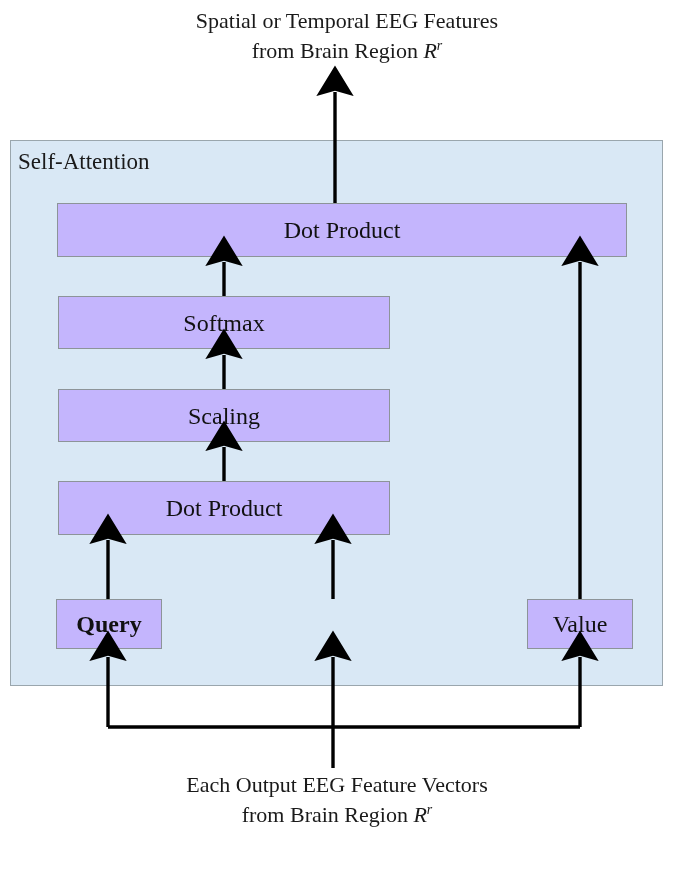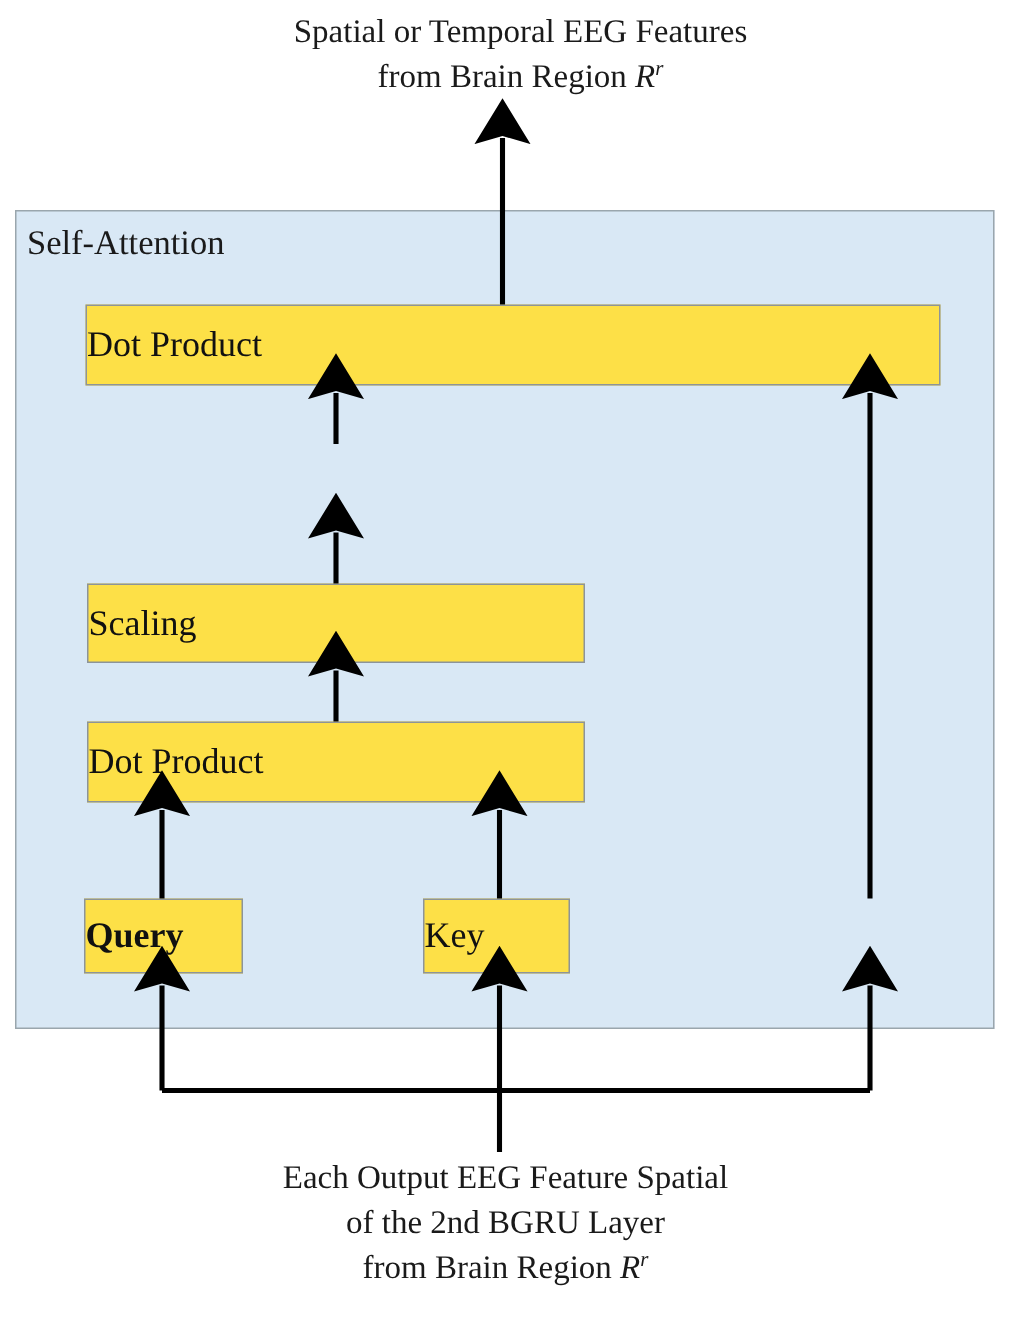--- a/index.html
+++ b/index.html
@@ -65,26 +65,26 @@
     top: 148px;
     font-size: 23px;
     line-height: 28px;
     color: #1a1a1a;
     text-align: center;
   }
 
   
   .node {
     position: absolute;
-    background: #fde047;
+    background: #c4b5fd;
     border: 1px solid #8d9499;
     box-sizing: border-box;
     display: flex;
     align-items: center;
-    justify-content: flex-start;
+    justify-content: center;
     font-size: 24px;
     line-height: 1;
     color: #111111;
   }
 
   #node-dot-top     { left: 57px;  top: 203px; width: 570px; height: 54px; }
   #node-softmax     { left: 58px;  top: 296px; width: 332px; height: 53px; }
   #node-scaling     { left: 58px;  top: 389px; width: 332px; height: 53px; }
   #node-dot-bottom  { left: 58px;  top: 481px; width: 332px; height: 54px; }
   #node-query       { left: 56px;  top: 599px; width: 106px; height: 50px; font-weight: bold; }
@@ -110,31 +110,34 @@
     <div>Spatial or Temporal EEG Features</div>
     <div><span>from Brain Region </span><span class="ital">R</span><span class="sup">r</span></div>
   </div>
 
   <div id="attn-box"></div>
   <div id="attn-label">Self-Attention</div>
 
   <div class="node" id="node-dot-top">
     <span>Dot Product</span>
   </div>
+  <div class="node" id="node-softmax">
+    <span>Softmax</span>
+  </div>
   <div class="node" id="node-scaling">
     <span>Scaling</span>
   </div>
   <div class="node" id="node-dot-bottom">
     <span>Dot Product</span>
   </div>
   <div class="node" id="node-query">
     <span>Query</span>
   </div>
-  <div class="node" id="node-key">
-    <span>Key</span>
+  <div class="node" id="node-value">
+    <span>Value</span>
   </div>
 
   <svg id="wires" viewBox="0 0 674 882">
     <defs>
       <marker id="ah" markerWidth="9" markerHeight="11" refX="1.2" refY="5.5" orient="auto" markerUnits="strokeWidth">
         <path d="M0,0 L9,5.5 L0,11 L1.6,5.5 Z" fill="#000000"></path>
       </marker>
     </defs>
 
     <g stroke="#000000" stroke-width="3.4" fill="none" marker-end="url(#ah)">
@@ -157,18 +160,17 @@
 
       <path d="M333,768 L333,657"></path>
 
       <path d="M580,727 L580,657"></path>
     </g>
 
     <path d="M108,727 L580,727" stroke="#000000" stroke-width="3.4" fill="none"></path>
   </svg>
 
   <div class="caption" id="bottom-caption">
-    <div>Each Output EEG Feature Spatial</div>
-    <div>of the 2nd BGRU Layer</div>
+    <div>Each Output EEG Feature Vectors</div>
     <div><span>from Brain Region </span><span class="ital">R</span><span class="sup">r</span></div>
   </div>
 
 </div>
 
 </body></html>

